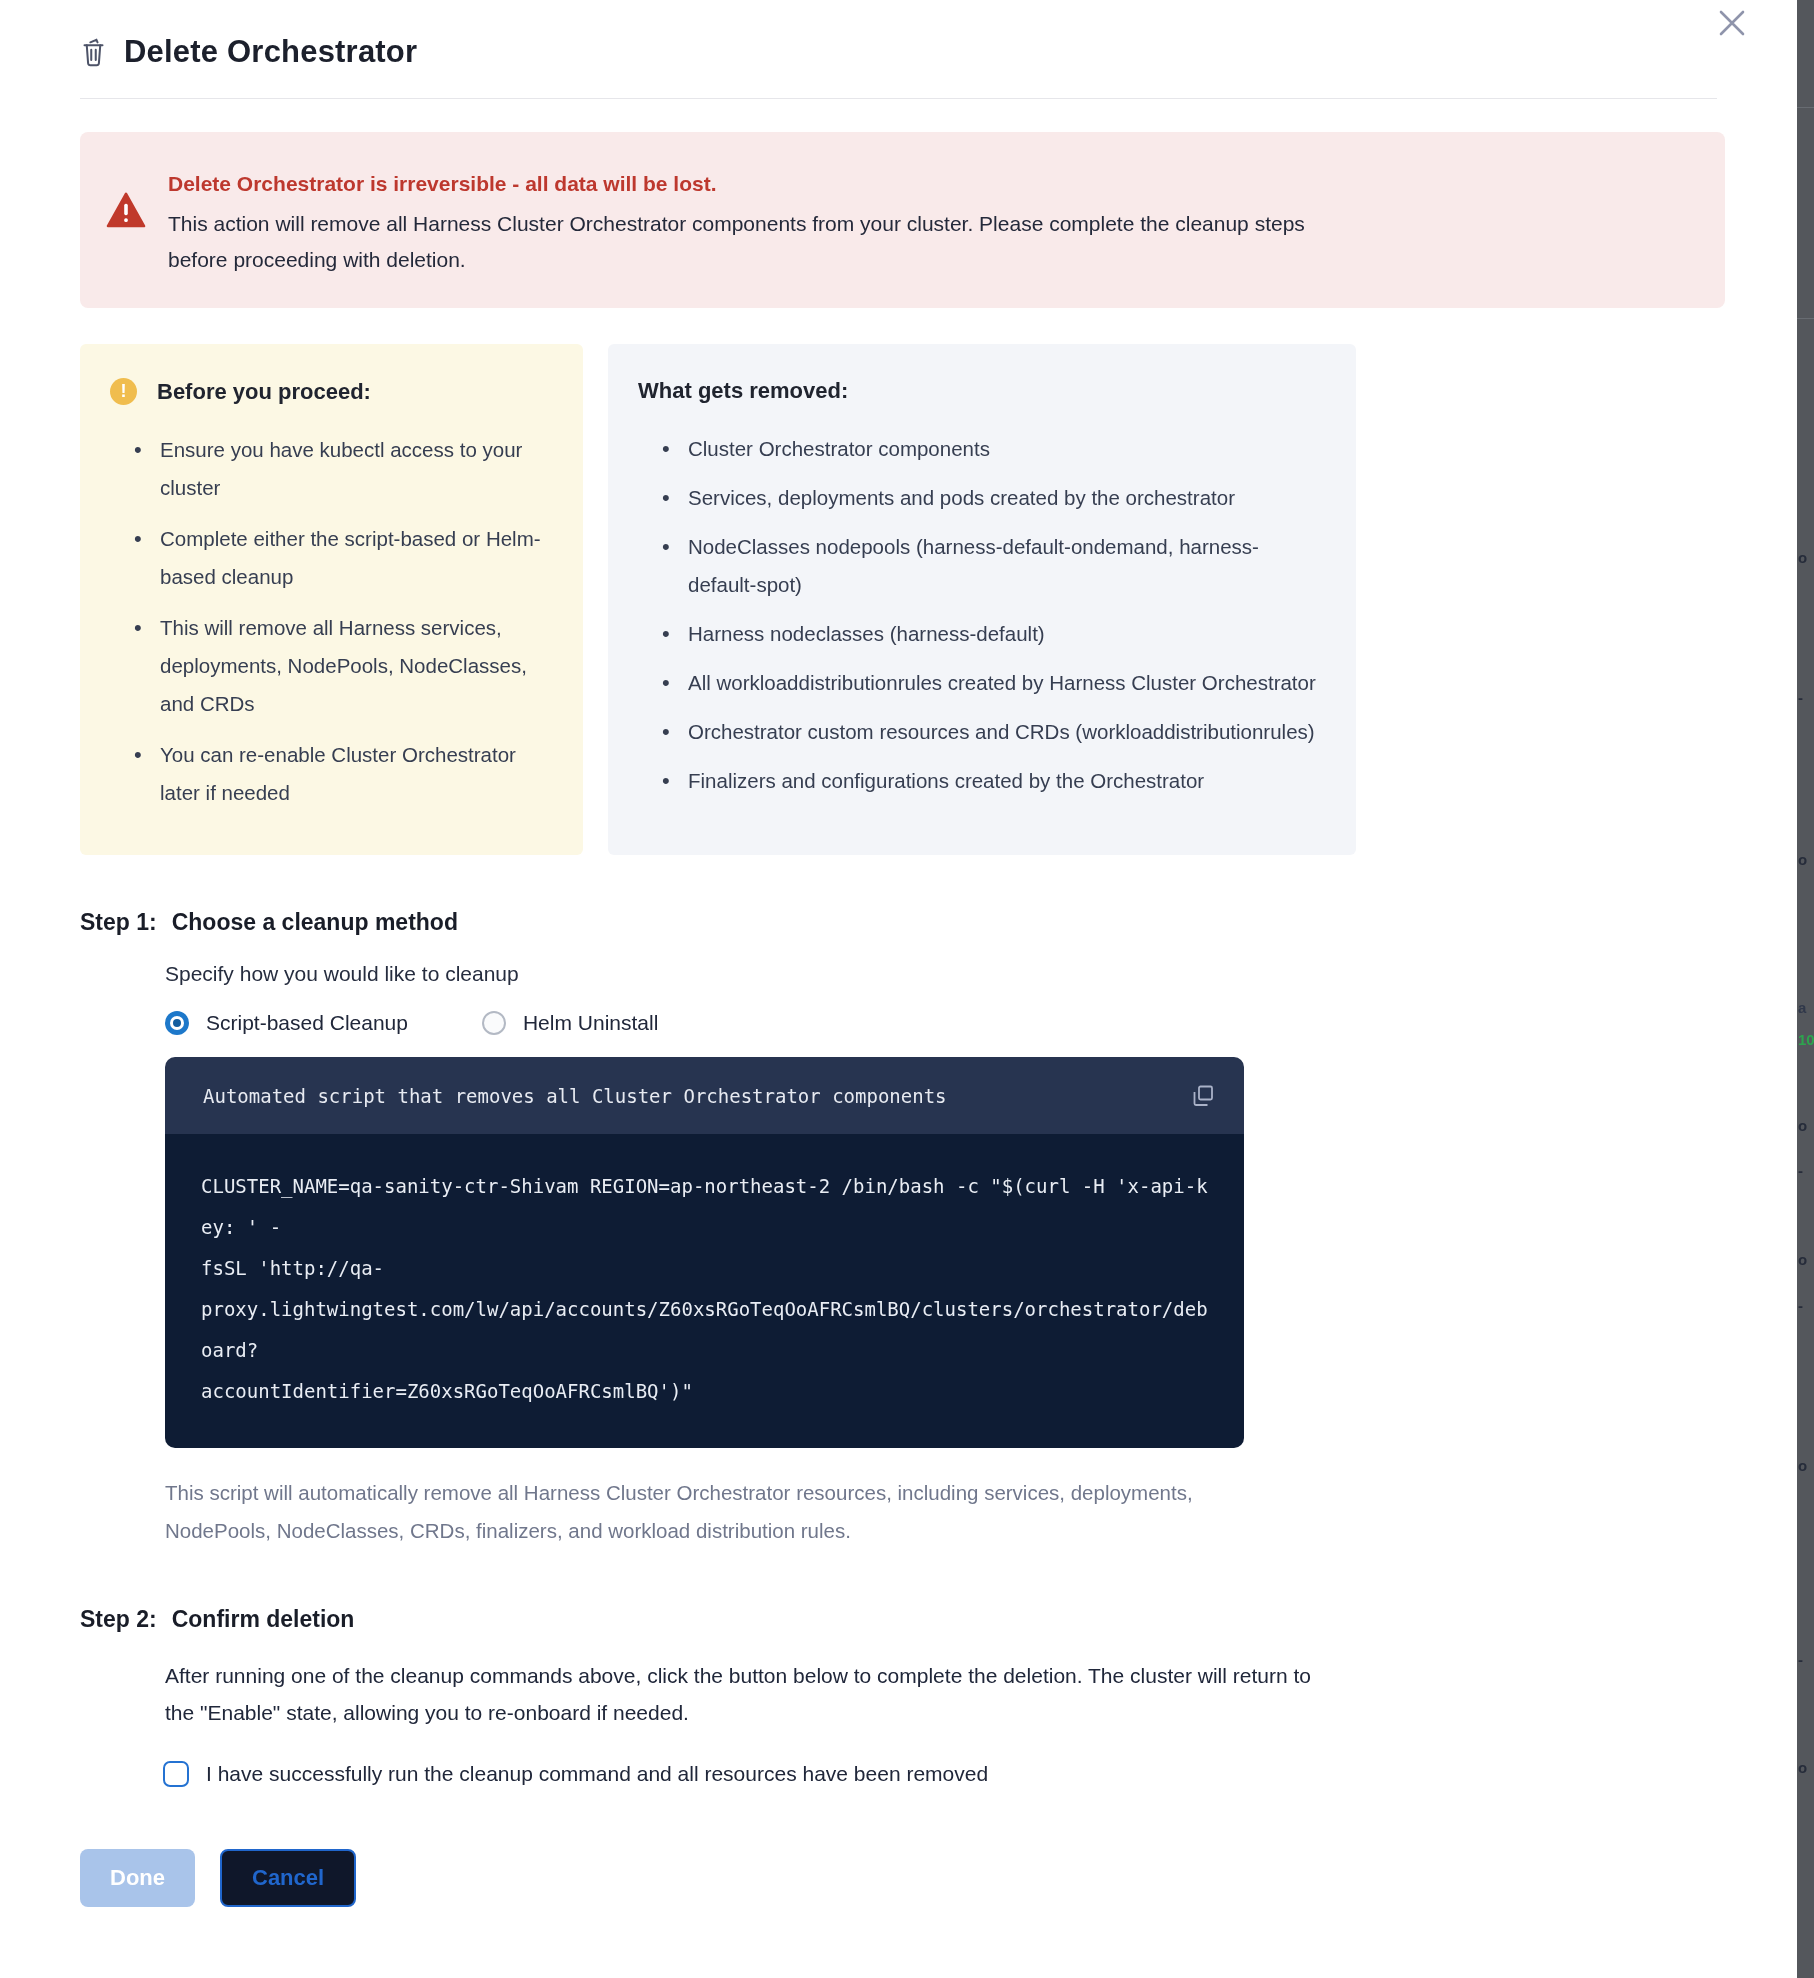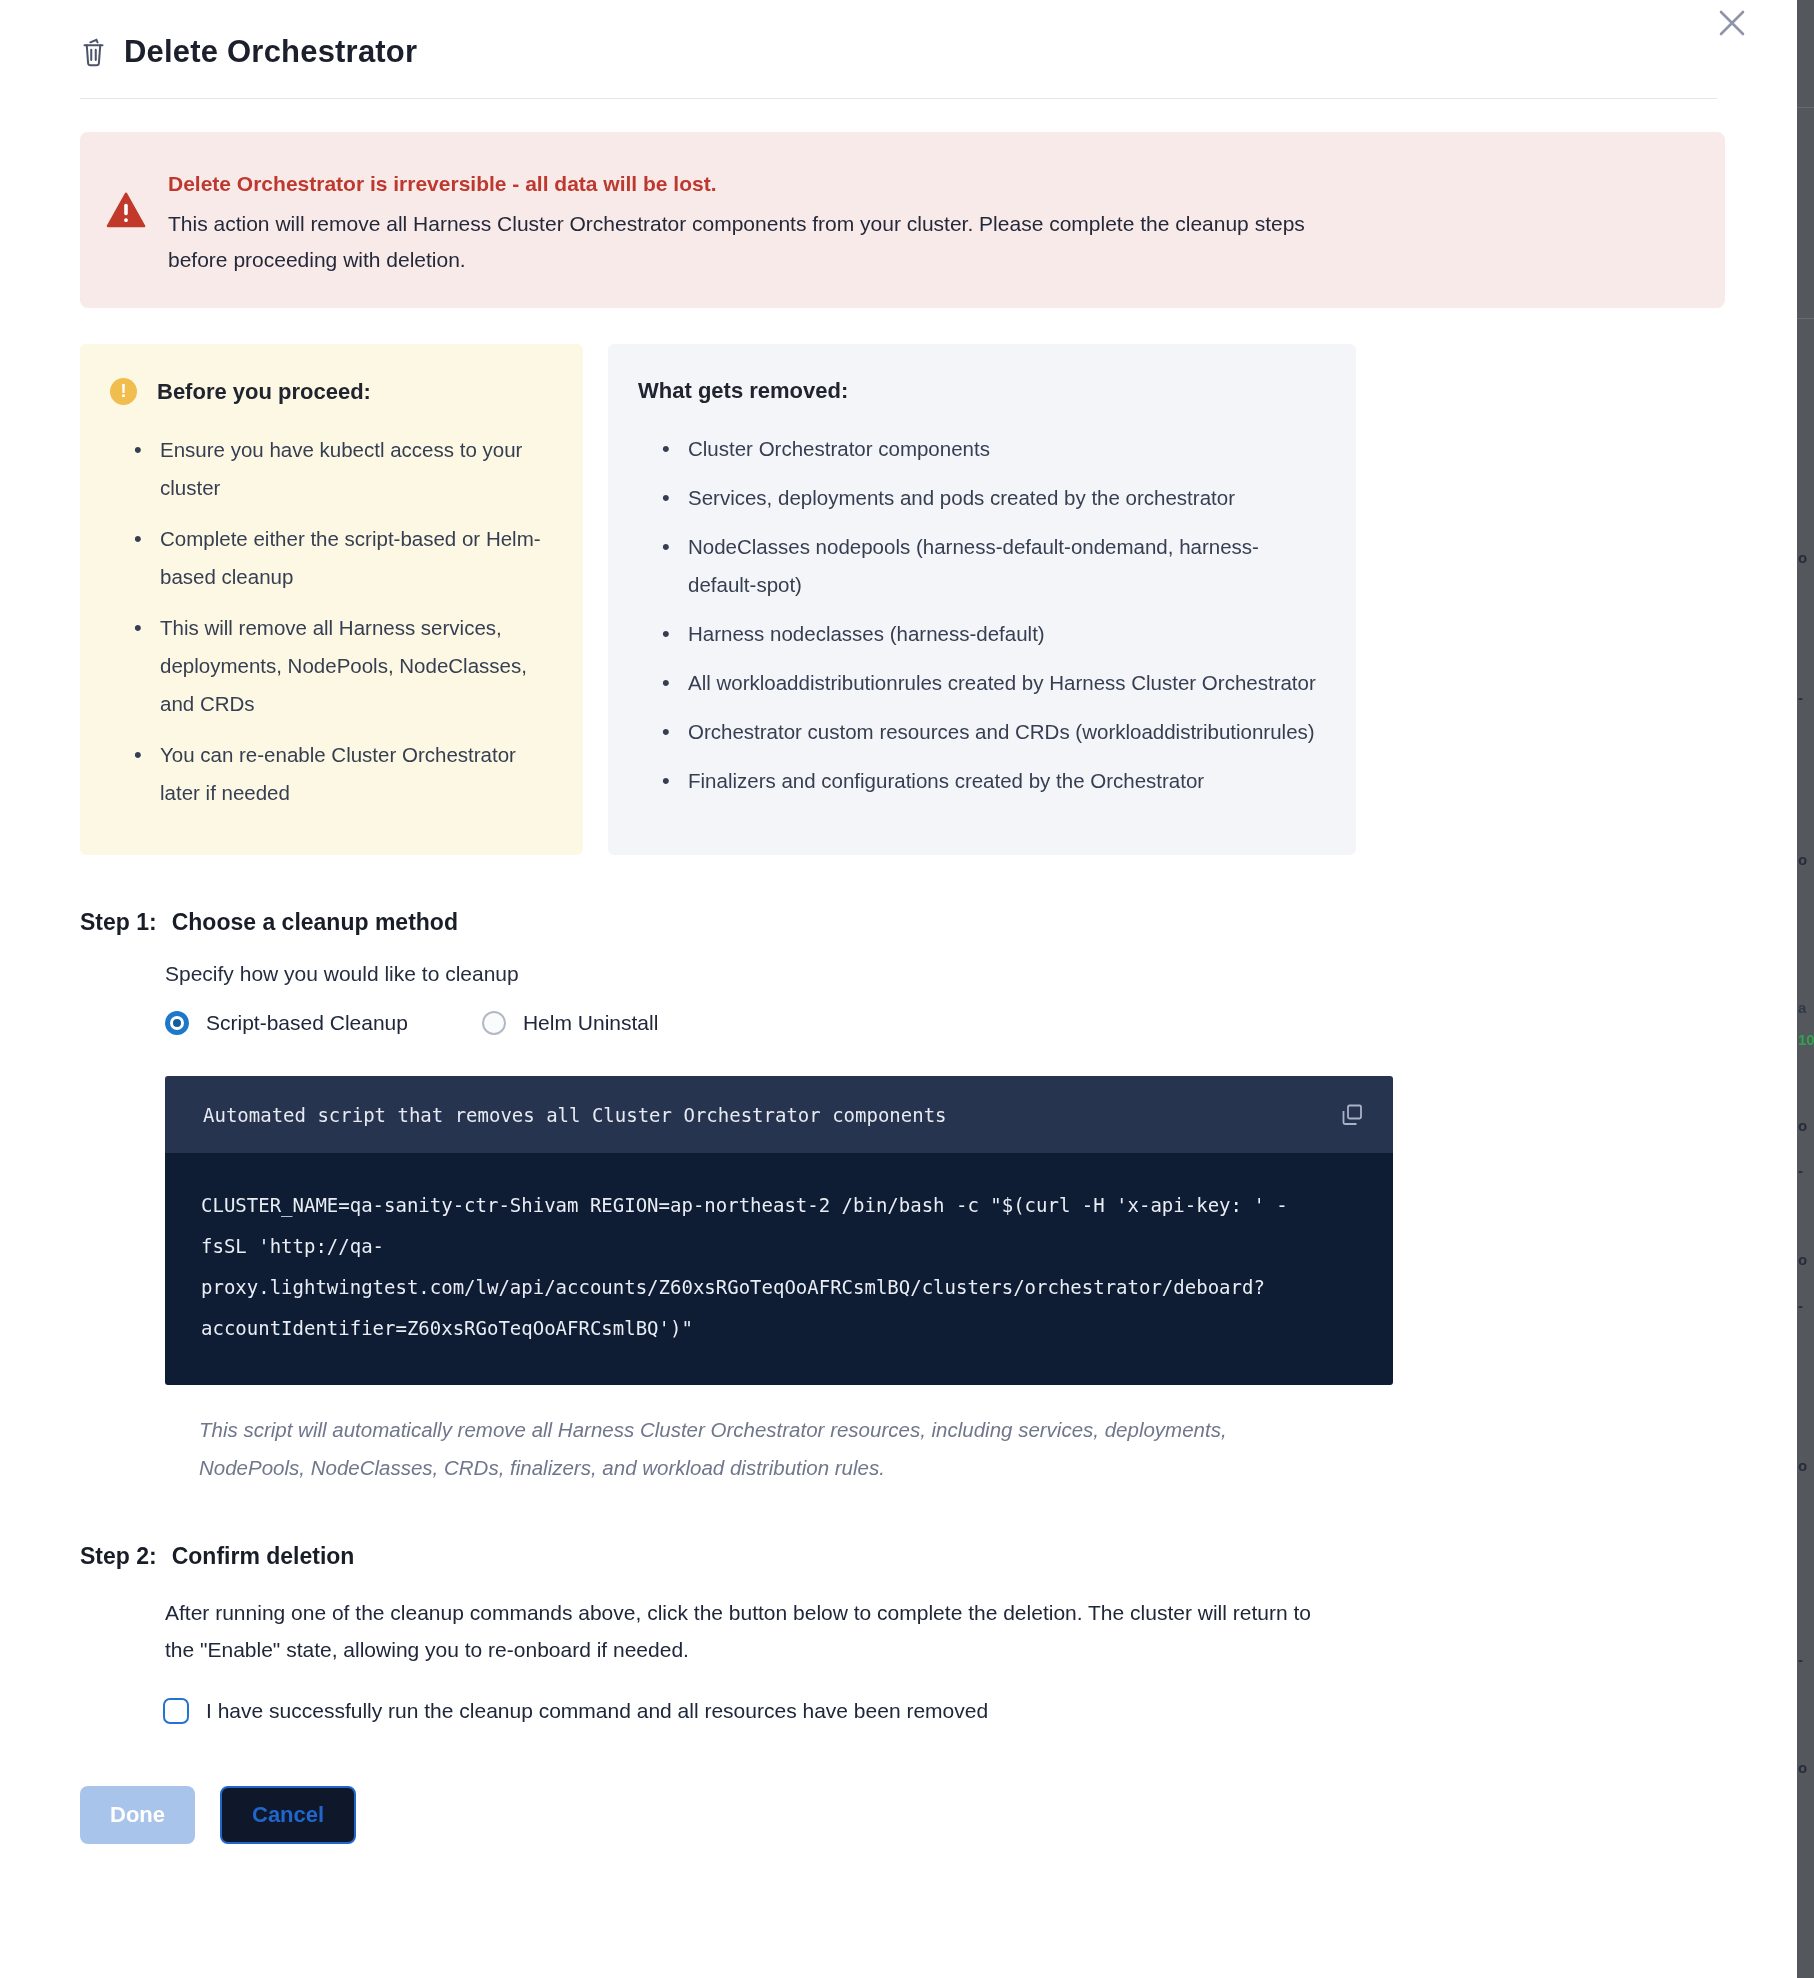--- a/index.html
+++ b/index.html
@@ -67,36 +67,36 @@
     width:24px; height:24px; border-radius:50%; border:2px solid #b3b9c4; background:#fafbfc;
     position:relative; flex:0 0 24px;
   }
   .radio.selected .radio-ctl { border:none; background:#1d78ca; }
   .radio-inner, .radio-dot { display:none; position:absolute; border-radius:50%; }
   .radio.selected .radio-inner { display:block; width:14px; height:14px; background:#ffffff; left:5px; top:5px; }
   .radio.selected .radio-dot { display:block; width:8px; height:8px; background:#135d9f; left:8px; top:8px; }
   .radio-label { font-size:21px; color:#20273a; }
 
   
-  .code-block { margin:41px 0 0 85px; width:1228px; border-radius:3px; overflow:hidden; }
+  .code-block { margin:22px 0 0 85px; width:1079px; border-radius:10px; overflow:hidden; }
   .code-header {
     background:#273450; padding:26px 28px 25px 38px; display:flex; justify-content:space-between; align-items:center;
   }
   .code-header-text { font-family:"DejaVu Sans Mono", monospace; font-size:19px; color:#e7eaf1; }
   .copy-icon { width:26px; height:26px; cursor:pointer; }
   .copy-icon svg { width:100%; height:100%; }
   .code-body {
     background:#0e1c34; padding:32px 36px 36px 36px;
   }
   .code-line {
     font-family:"DejaVu Sans Mono", monospace; font-size:19px; line-height:41px;
     color:#e9edf4; white-space:pre-wrap; word-break:break-all;
   }
   .script-note {
-    margin:26px 0 0 119px; max-width:1135px; font-style:italic; font-size:20.5px;
+    margin:26px 0 0 85px; max-width:1135px; font-size:20.5px;
     line-height:38px; color:#70778c;
   }
 
   .step2-heading { margin-top:56px; }
   .step2-body { margin:24px 0 0 85px; max-width:1160px; font-size:21px; line-height:37px; color:#20273a; }
   .checkbox-row { margin:30px 0 0 83px; display:flex; align-items:center; gap:17px; cursor:pointer; }
   .checkbox {
     width:26px; height:26px; border:2px solid #2472d2; border-radius:7px; background:#fff; flex:0 0 26px;
   }
   .checkbox-label { font-size:21px; color:#20273a; }

